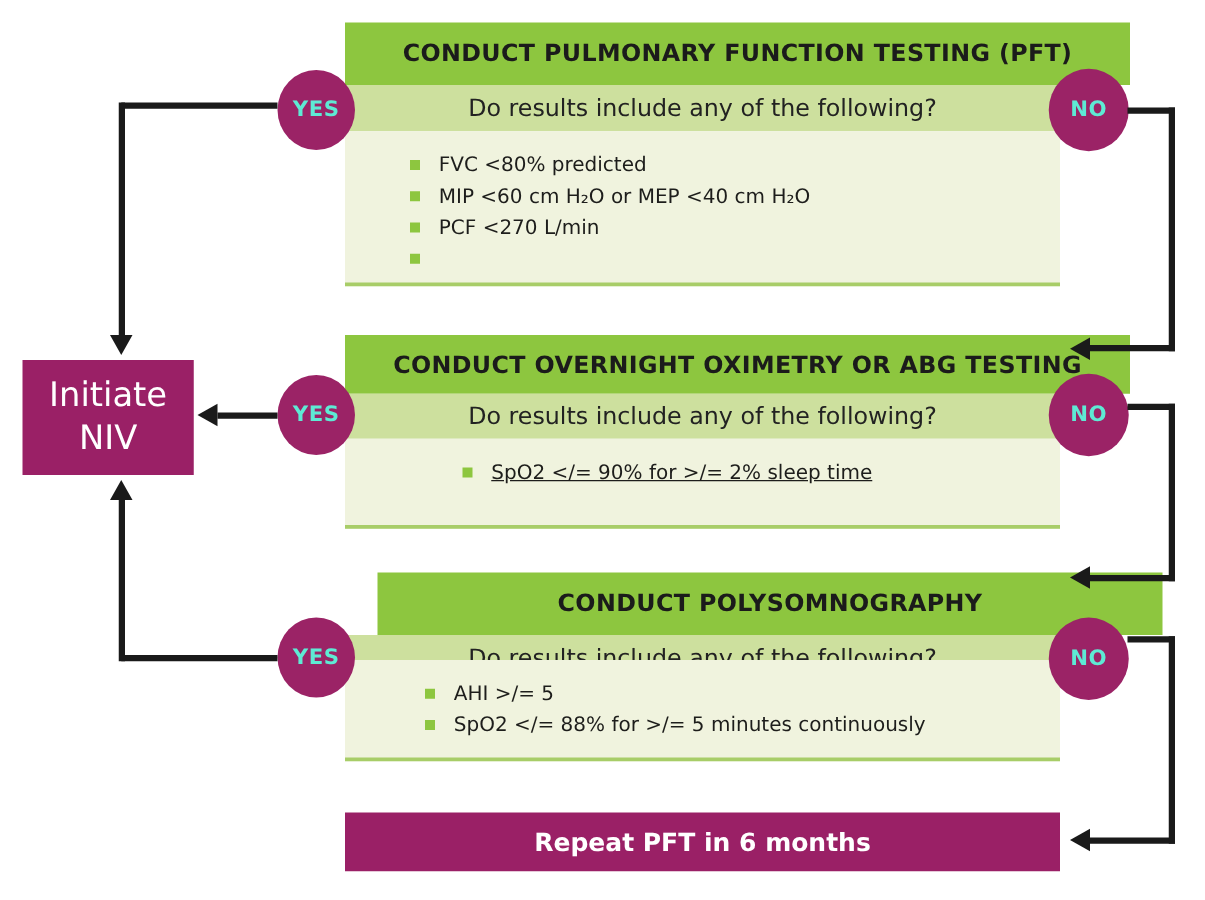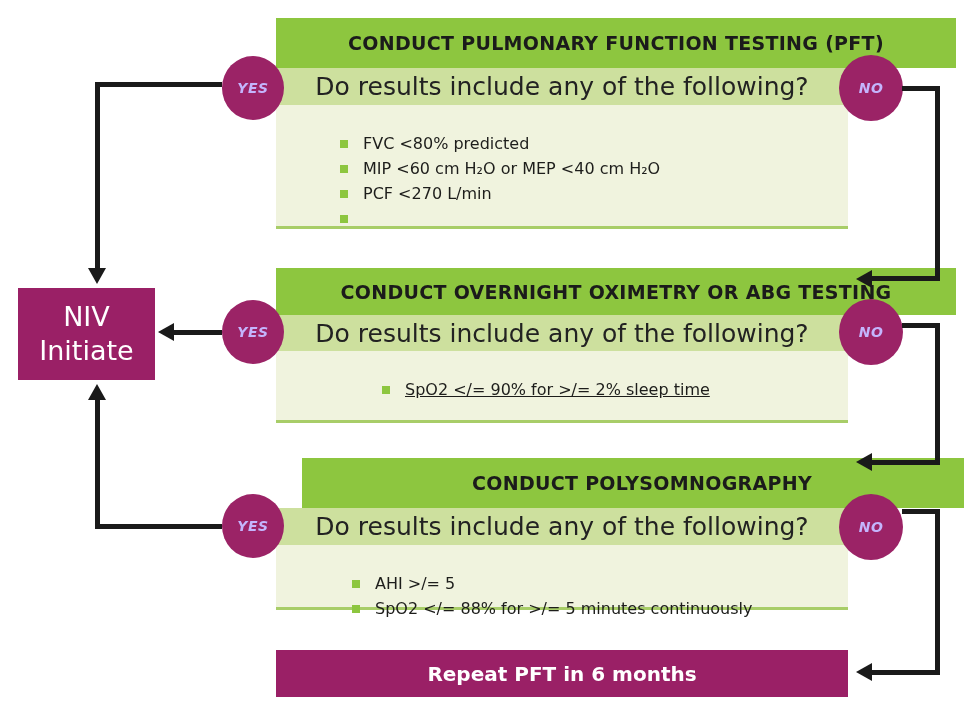--- a/index.html
+++ b/index.html
@@ -3,39 +3,39 @@
 <meta charset="utf-8">
 <style>
   html,body{margin:0;padding:0;background:#ffffff;}
   .stage{
     position:relative;width:964px;height:720px;background:#ffffff;overflow:hidden;
     font-family:"DejaVu Sans","Liberation Sans",sans-serif;
   }
   .abs{position:absolute;}
   
   .box-header{
-    left:276px;width:680px;background:#8dc63f;color:#1b1b1b;
+    left:276px;width:628px;background:#8dc63f;color:#1b1b1b;
     font-weight:bold;font-size:19px;letter-spacing:.3px;
     display:flex;align-items:center;justify-content:center;text-align:right;
   }
   .box-question{
     left:276px;width:572px;background:#cde09e;color:#222222;
-    font-size:25px;display:flex;align-items:center;justify-content:center;
+    font-size:19px;display:flex;align-items:center;justify-content:center;
   }
   .box-list{
     left:276px;width:572px;background:#f0f3de;border-bottom:3px solid #a8cd68;
     box-sizing:border-box;color:#1d1d1b;font-size:16px;
   }
-  .box-list ul{list-style:none;margin:16px;padding:10px 0 0 0;}
+  .box-list ul{list-style:none;margin:4px;padding:10px 0 0 0;}
   .box-list li{display:flex;align-items:center;height:25px;}
   .bullet-sq{width:8px;height:8px;background:#8dc63f;margin-right:15px;flex:0 0 auto;}
   
   .circle{
-    border-radius:50%;background:#9b2366;color:#c4b5fd;font-weight:bold;font-size:14px;
-    display:flex;align-items:center;justify-content:center;letter-spacing:.5px;font-style:italic;
+    border-radius:50%;background:#9b2366;color:#5eead4;font-weight:bold;font-size:17px;
+    display:flex;align-items:center;justify-content:center;letter-spacing:.5px;
   }
   .c-yes{width:62px;height:64px;left:222px;}
   .c-no{width:64px;height:66px;left:839px;}
   
   .niv-box{
     left:18px;top:288px;width:137px;height:92px;background:#9a2066;color:#ffffff;
     font-size:27px;line-height:1.25;display:flex;align-items:center;justify-content:center;
     text-align:center;
   }
   .repeat-bar{
@@ -82,39 +82,39 @@
     <ul style="padding-left:90px;text-decoration:underline;">
       <li>
           <span class="bullet-sq"></span>
           <span>SpO2 &lt;/= 90% for &gt;/= 2% sleep time</span>
         </li>
     </ul>
   </div>
 
   <div class="abs box-header" style="top:458px;height:50px;margin-left:26px;">CONDUCT POLYSOMNOGRAPHY</div>
   <div class="abs box-question" style="top:508px;height:37px;">Do results include any of the following?</div>
-  <div class="abs box-list" style="top:545px;height:65px;">
+  <div class="abs box-list" style="top:528px;height:81px;">
     <ul style="padding-left:60px;">
       <li>
           <span class="bullet-sq"></span>
           <span>AHI &gt;/= 5</span>
         </li>
       <li>
           <span class="bullet-sq"></span>
           <span>SpO2 &lt;/= 88% for &gt;/= 5 minutes continuously</span>
         </li>
     </ul>
   </div>
 
   <div class="abs repeat-bar">Repeat PFT in 6 months</div>
 
   <div class="abs niv-box">
     <div>
+      <div>Initiate</div>
       <div>NIV</div>
-      <div>Initiate</div>
     </div>
   </div>
 
   <div class="abs circle c-yes" style="top:56px;">YES</div>
   <div class="abs circle c-no" style="top:55px;">NO</div>
   <div class="abs circle c-yes" style="top:300px;">YES</div>
   <div class="abs circle c-no" style="top:299px;">NO</div>
   <div class="abs circle c-yes" style="top:494px;">YES</div>
   <div class="abs circle c-no" style="top:494px;">NO</div>
 

